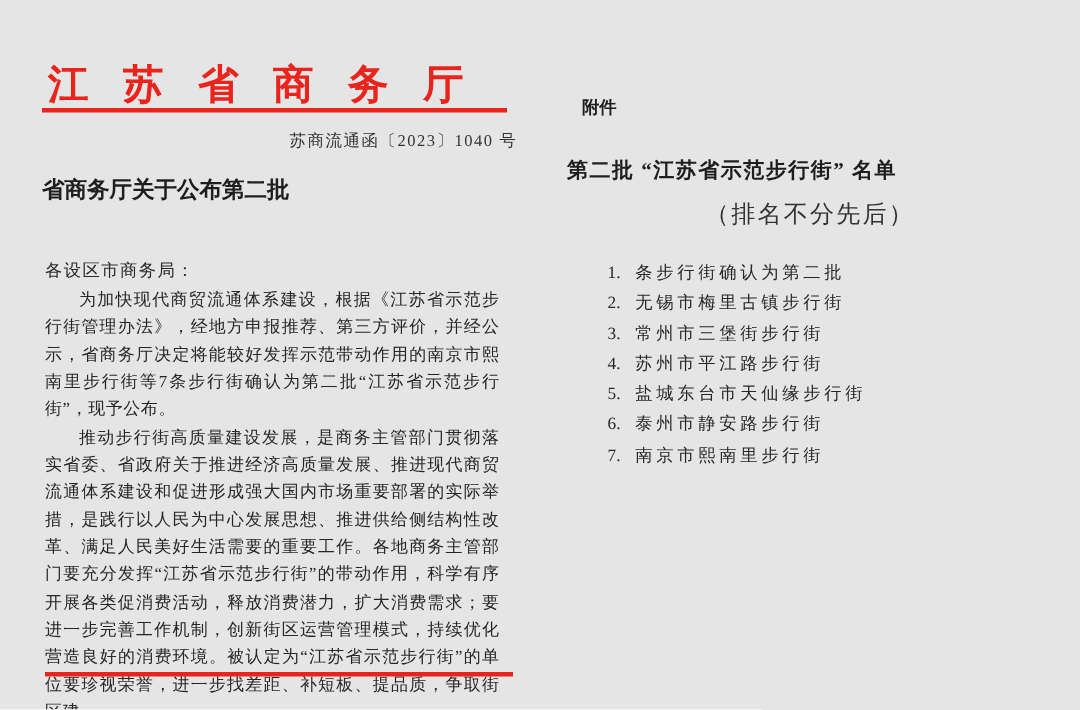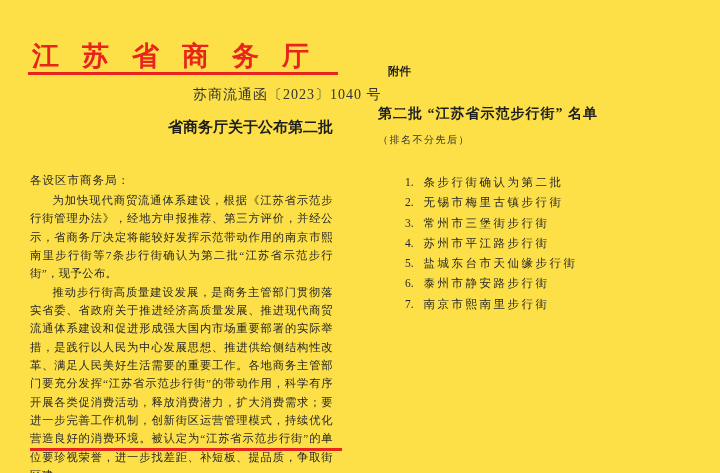--- a/index.html
+++ b/index.html
@@ -5,21 +5,21 @@
   html, body {
     margin: 0;
     padding: 0;
     background: #ffffff;
     font-family: "Liberation Serif", "DejaVu Serif", serif;
   }
   .canvas {
     position: relative;
     width: 720px;
     height: 473px;
-    background: #fde047;
+    background: #e5e5e5;
     overflow: hidden;
     color: #2a2a2a;
   }
   .page {
     position: absolute;
     top: 0;
     height: 473px;
   }
   .page-left  { left: 0;   width: 360px; }
   .page-right { left: 360px; width: 360px; }
@@ -40,31 +40,31 @@
     background: #e8241c;
     height: 3px;
   }
   .rule-top    { left: 28px; top: 72px;  width: 310px; }
   .rule-bottom { left: 30px; top: 448px; width: 312px; }
 
   .doc-number {
     position: absolute;
     left: 193px;
     top: 86px;
-    font-size: 14px;
+    font-size: 11px;
     letter-spacing: 1px;
     color: #333;
     white-space: nowrap;
   }
   .notice-title {
     position: absolute;
     left: 28px;
     top: 116px;
     width: 305px;
-    text-align: right;
+    text-align: left;
     font-weight: bold;
     font-size: 15px;
     line-height: 22px;
     color: #1e1e1e;
   }
   .salutation {
     position: absolute;
     left: 30px;
     top: 173px;
     font-size: 11.5px;
@@ -104,21 +104,22 @@
     font-size: 14px;
     letter-spacing: 1px;
     color: #1e1e1e;
     white-space: nowrap;
   }
   .list-subtitle {
     position: absolute;
     left: 18px;
     top: 133px;
     width: 324px;
-    font-size: 10px;
+    text-align: center;
+    font-size: 16px;
     letter-spacing: 1.5px;
     color: #333;
   }
   .street-list {
     position: absolute;
     left: 45px;
     top: 172px;
   }
   .street-item {
     height: 20.3px;

